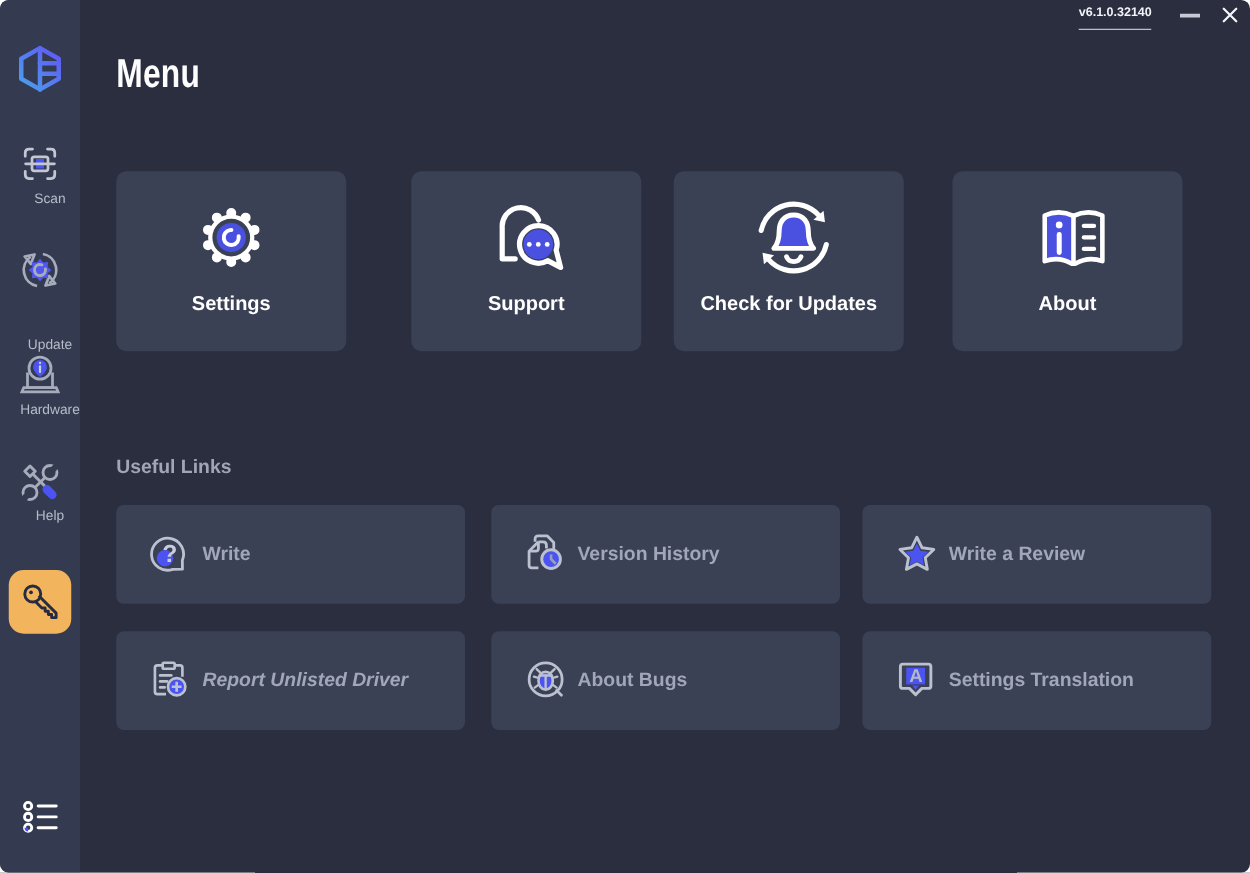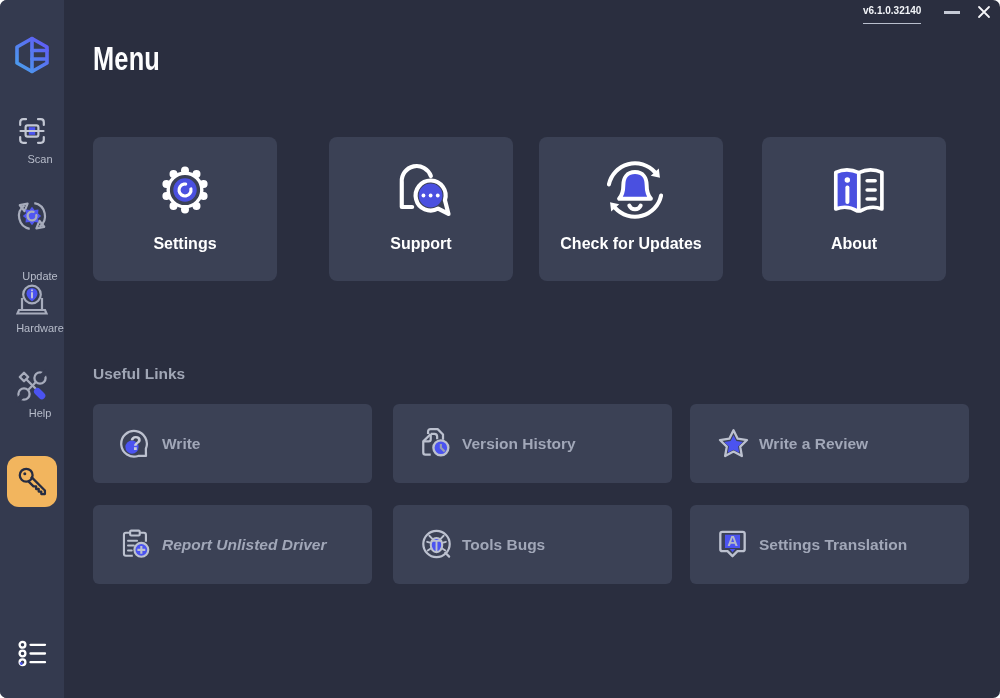--- a/index.html
+++ b/index.html
@@ -268,21 +268,21 @@
             <path d="M18.5 10.5 L21.5 7.5"></path>
           <path d="M9.8 14 L6.5 13"></path>
             <path d="M20.2 14 L23.5 13"></path>
           <path d="M9.8 19 L7 21"></path>
             <path d="M20.2 19 L23 21"></path>
           <path d="M10.5 12.2 H19.5"></path>
           <path d="M15 12.2 V22"></path>
         </g>
       </svg>
     </div>
-    <div class="lbl">Tools Bugs</div>
+    <div class="lbl">About Bugs</div>
   </div>
   <div class="link" style="left:690px; top:505px;">
     <div class="ic">
       <svg width="31" height="31" viewBox="0 0 28 28" style="position:relative; top:1px;">
         <rect x="7.2" y="5.6" width="13.6" height="12" fill="#4b53f0"></rect>
         <path d="M11.5 18.5 L14 21.5 L16.5 18.5 Z" fill="#4b53f0"></path>
         <path d="M3 4.8 A1.8 1.8 0 0 1 4.8 3 H23.2 A1.8 1.8 0 0 1 25 4.8 V18.7 A1.8 1.8 0 0 1 23.2 20.5 H18.5 L14 25 L9.5 20.5 H4.8 A1.8 1.8 0 0 1 3 18.7 Z" fill="none" stroke="#bcc1cf" stroke-width="2.1" stroke-linejoin="round"></path>
         <text x="14.2" y="16" font-size="13.5" font-weight="bold" fill="#b4b9c8" text-anchor="middle" font-family="Liberation Sans">A</text>
       </svg>
     </div>

